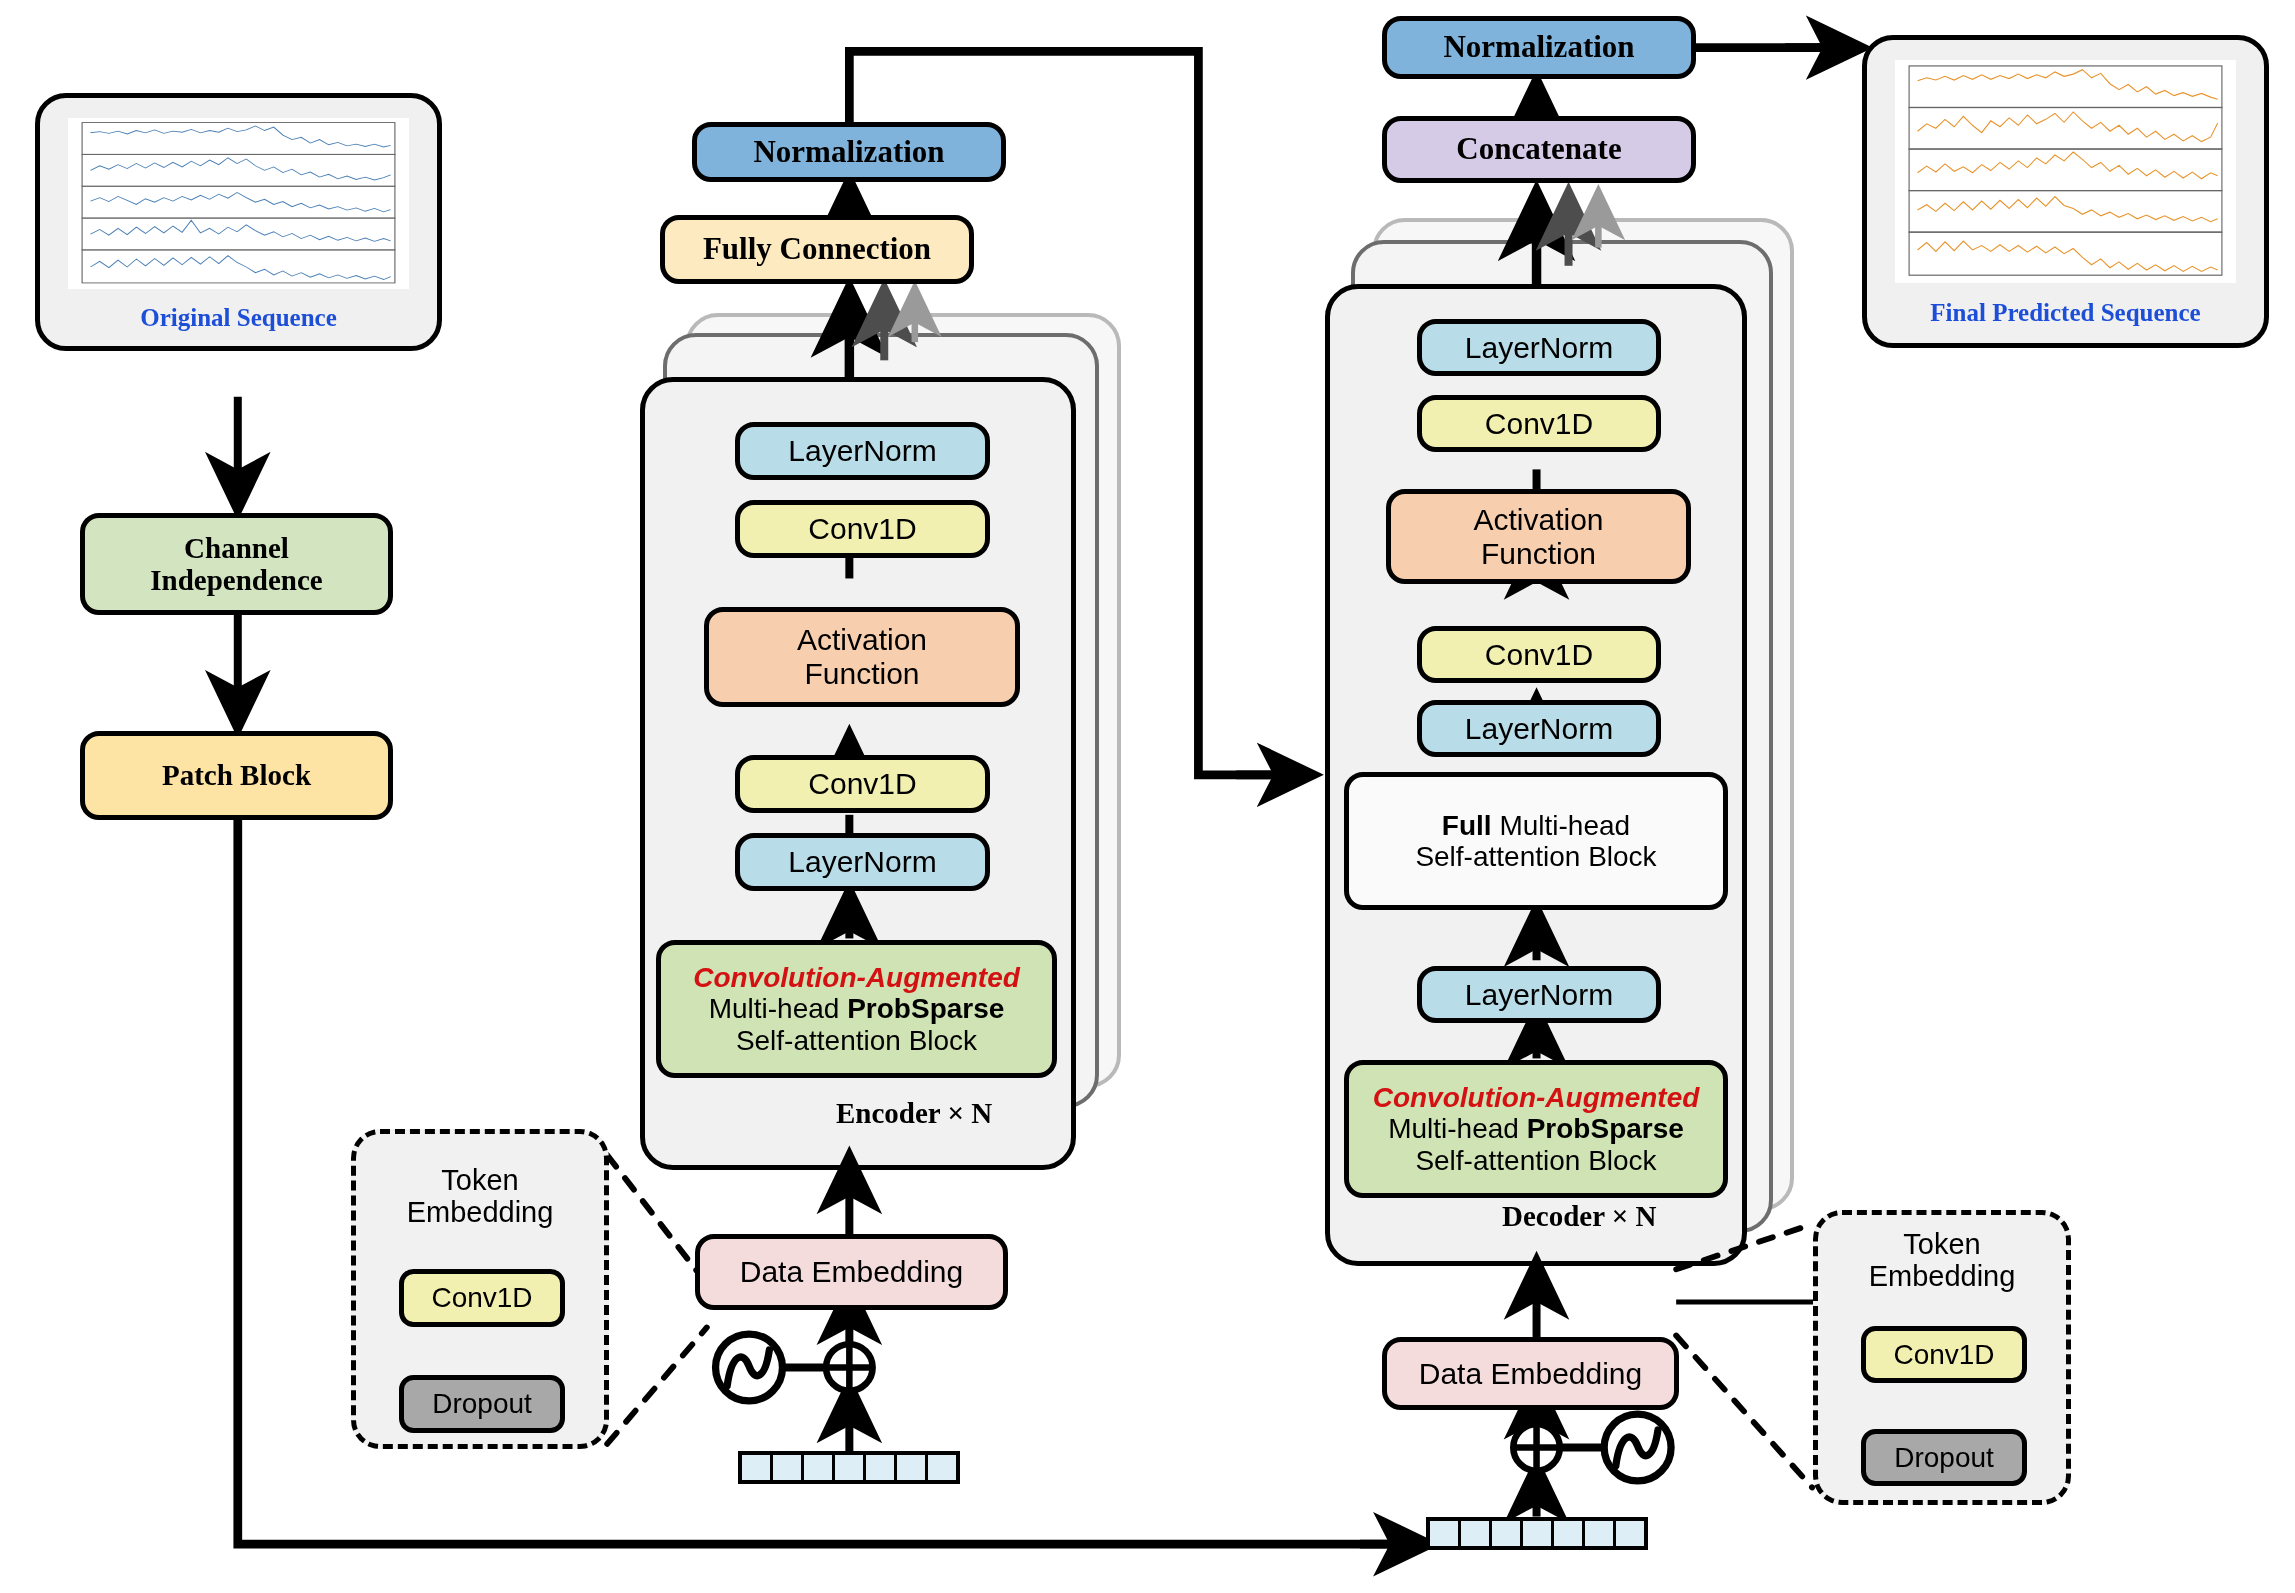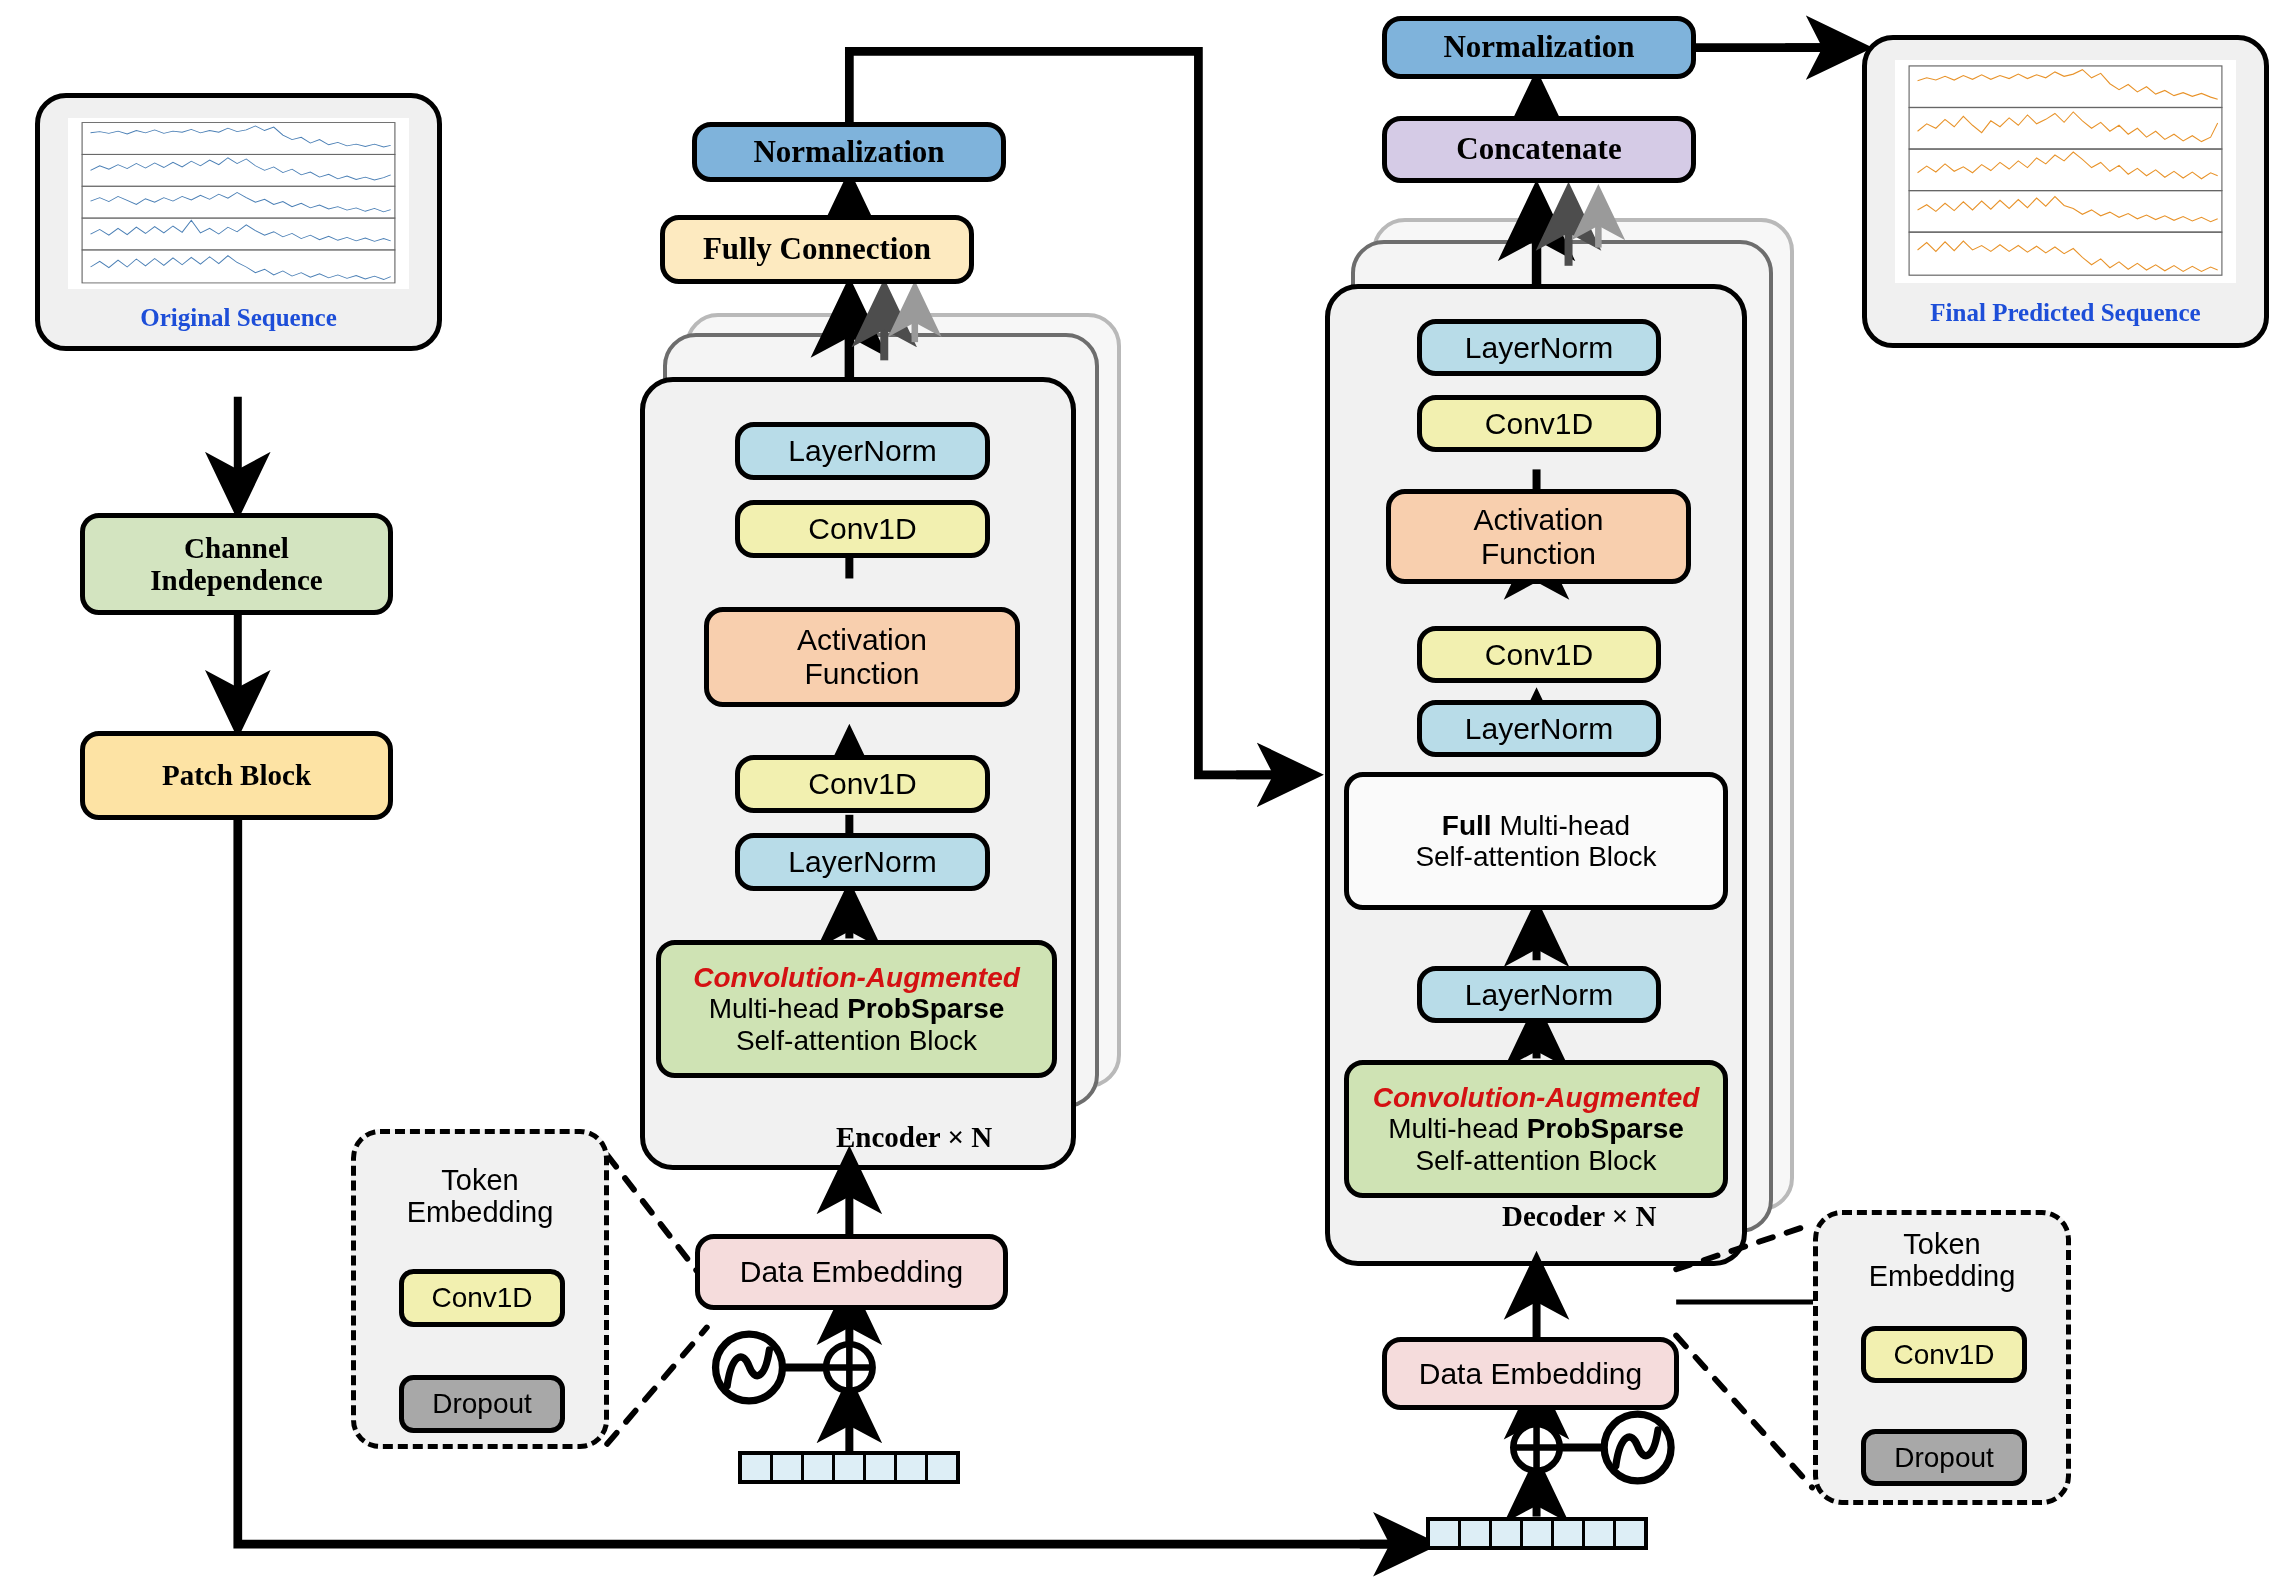--- a/index.html
+++ b/index.html
@@ -191,21 +191,21 @@
     </div>
   </div>
 
   <div class="node serif" style="left:80px;top:731px;width:313px;height:89px;background:#fde3a4;font-size:29px;">
     <span>Patch Block</span>
   </div>
 
   <div class="card back2" style="left:685px;top:313px;width:436px;height:775px;"></div>
   <div class="card back1" style="left:663px;top:333px;width:436px;height:775px;"></div>
   <div class="card front" style="left:640px;top:377px;width:436px;height:793px;"></div>
-  <div class="card-label" style="left:836px;top:1097px;font-size:29px;z-index:40;margin-top:24px;">Encoder × N</div>
+  <div class="card-label" style="left:836px;top:1097px;font-size:29px;z-index:40;">Encoder × N</div>
 
   <div class="node sans" style="left:735px;top:422px;width:255px;height:58px;background:#b8dce8;font-size:30px;">
     <span>LayerNorm</span>
   </div>
   <div class="node sans" style="left:735px;top:500px;width:255px;height:58px;background:#f2f0b0;font-size:30px;">
     <span>Conv1D</span>
   </div>
   <div class="node sans" style="left:704px;top:607px;width:316px;height:100px;background:#f8cfae;font-size:30px;">
     <div>
       <div>Activation</div>

